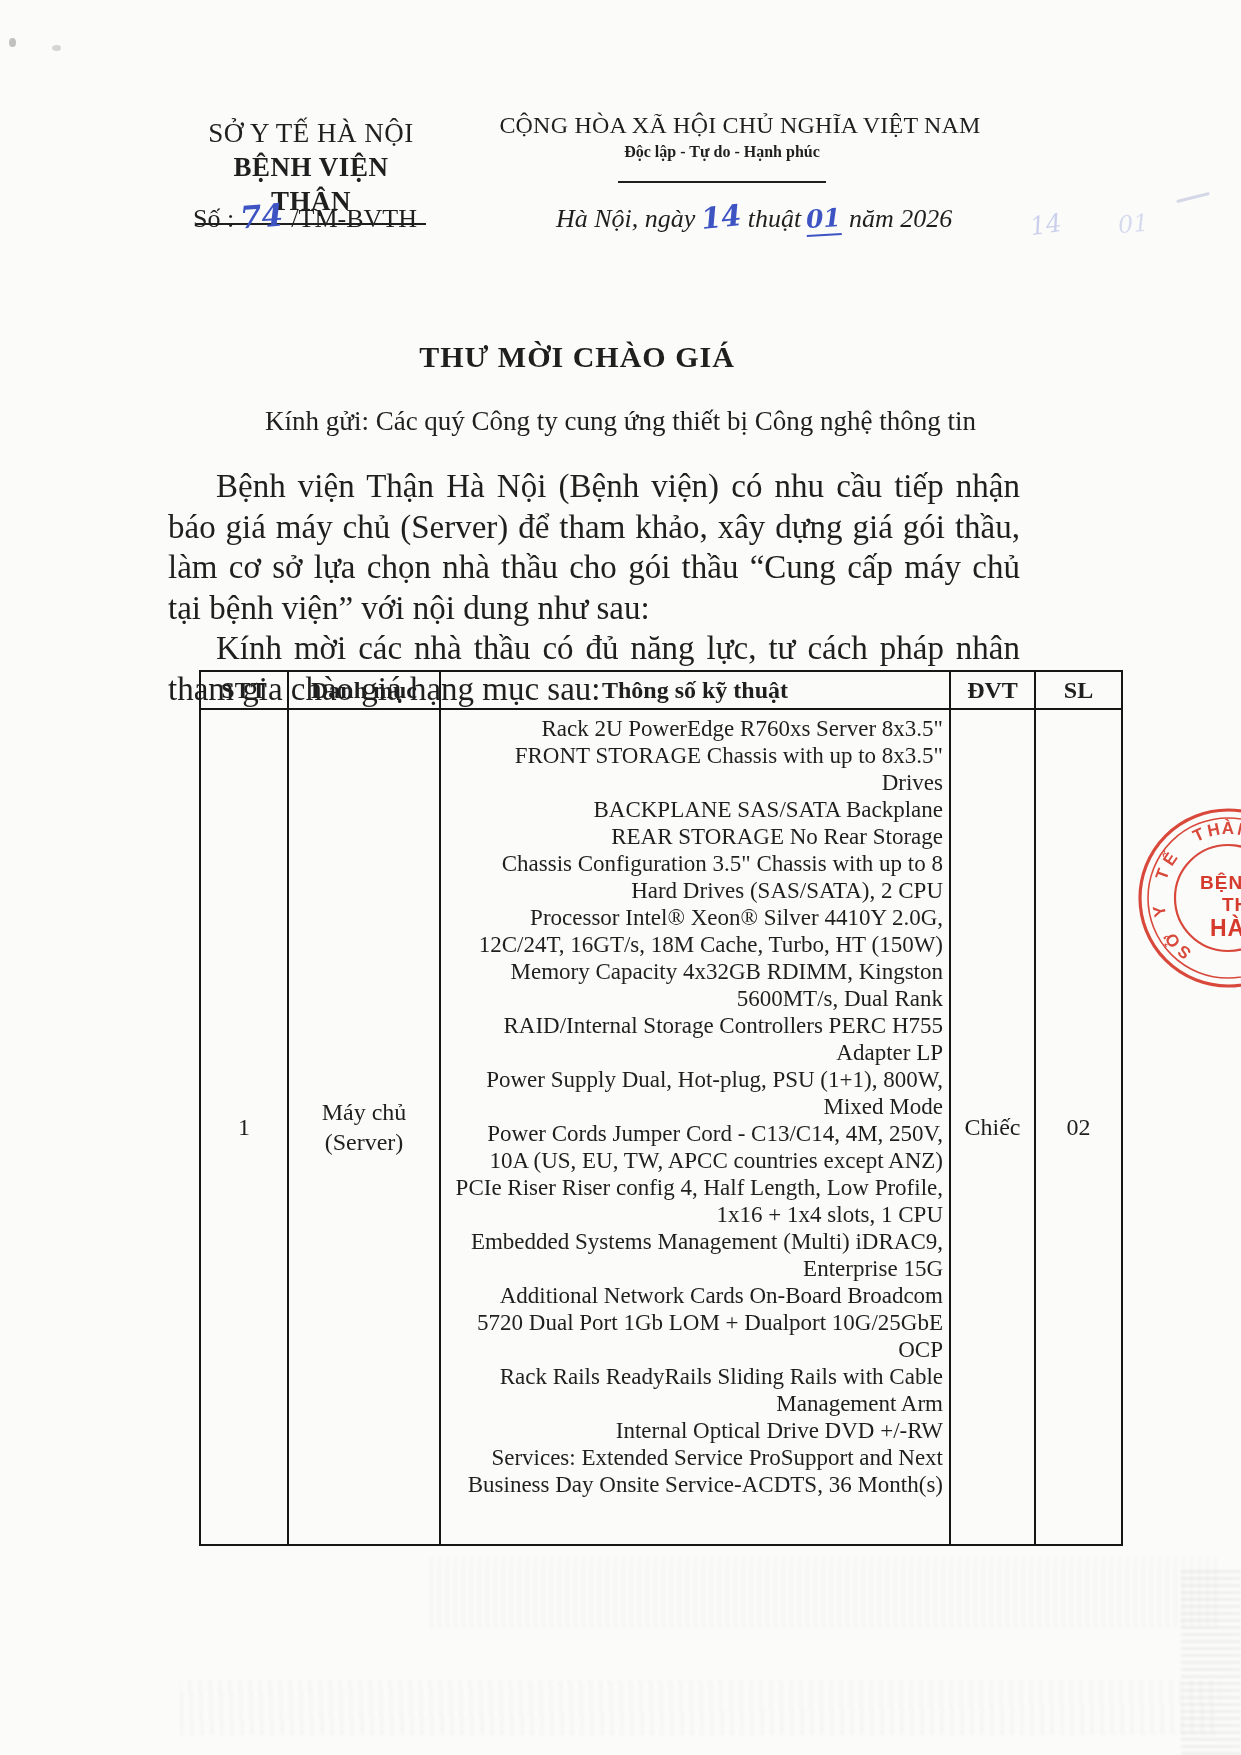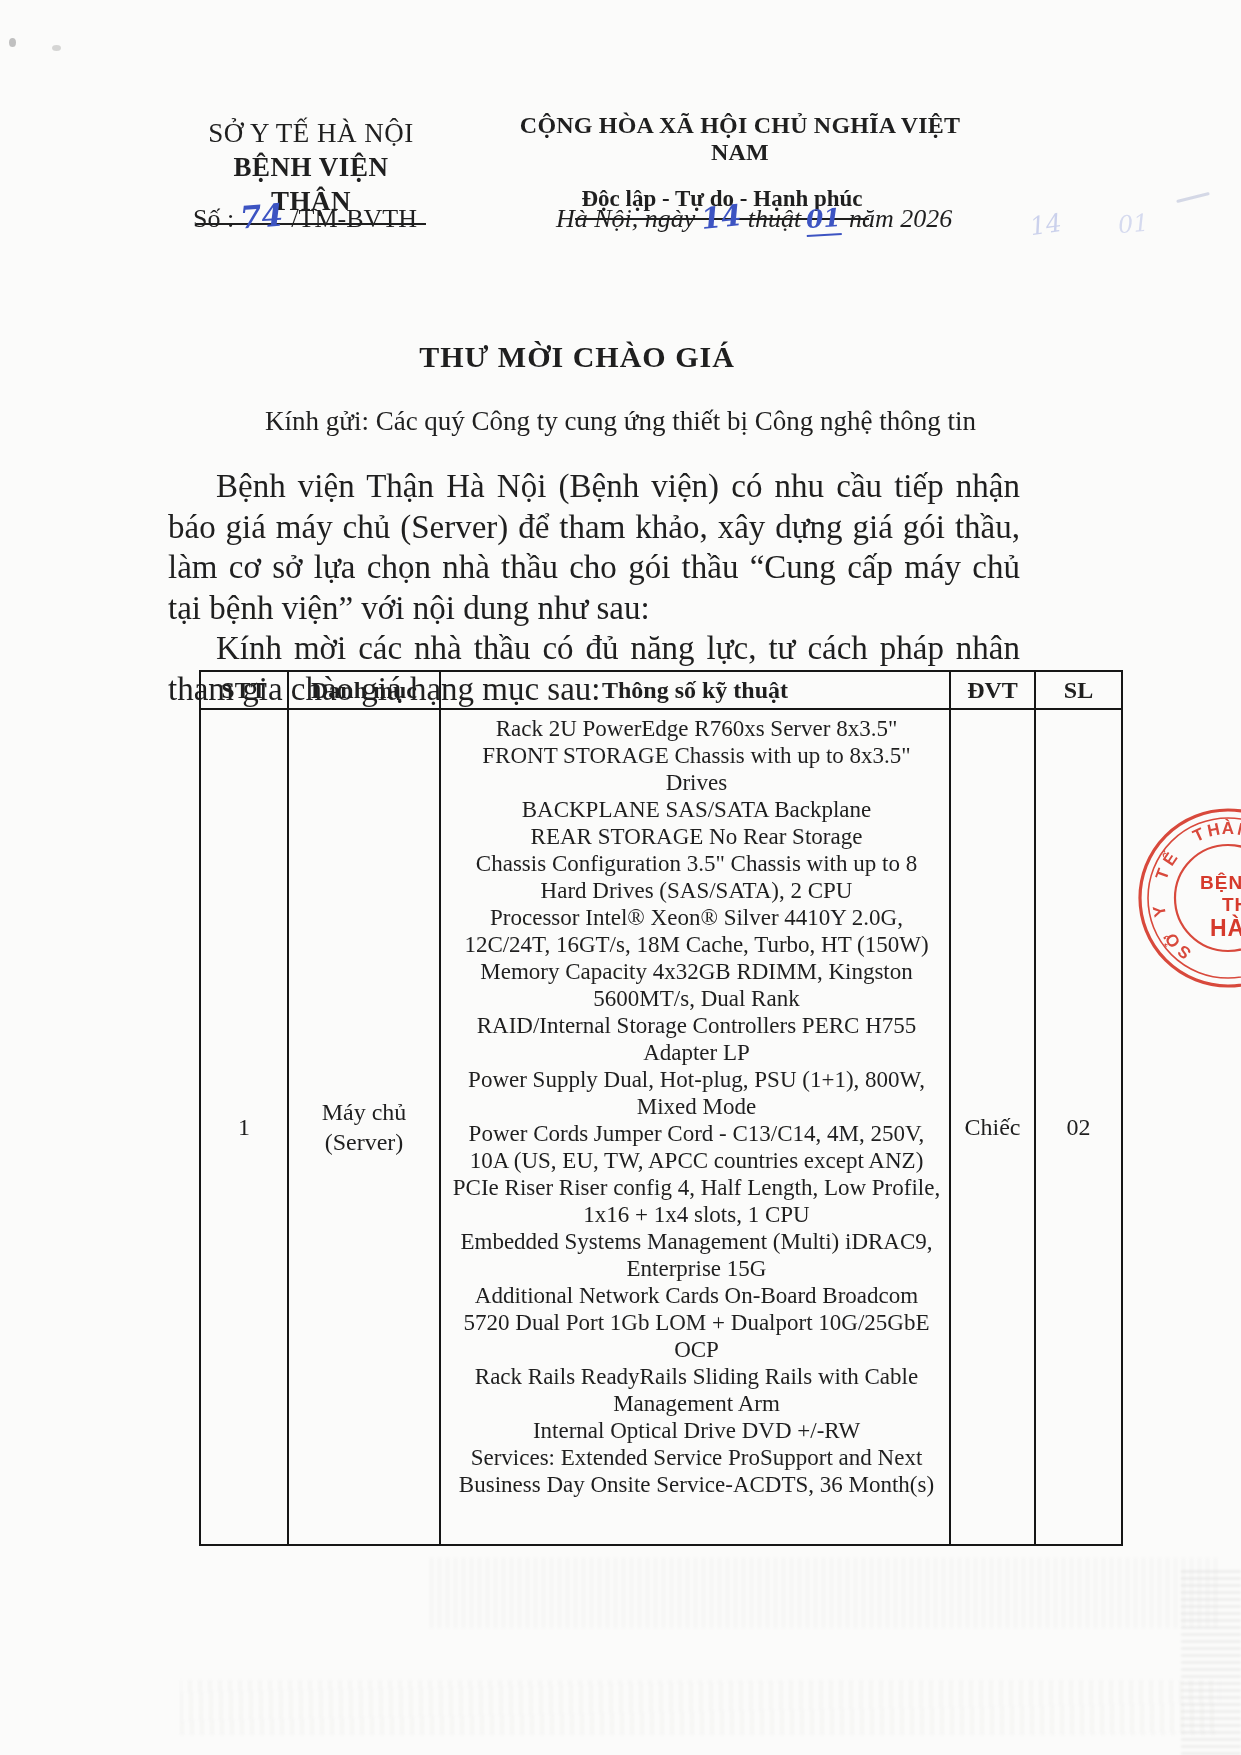--- a/index.html
+++ b/index.html
@@ -11,22 +11,22 @@
     font-family:"Liberation Serif", serif;
     color:#1f1f1f;
   }
   .abs { position:absolute; }
 
   
   .org-block { left:196px; top:116px; width:230px; text-align:center; line-height:34px; font-size:27px; }
   .org-line1 { letter-spacing:.5px; }
   .org-line2 { font-weight:bold; letter-spacing:.5px; display:inline-block; border-bottom:2.5px solid #1f1f1f; padding:0 2px 5px 2px; }
   .nat-block { left:462px; top:112px; width:520px; text-align:center; }
-  .nat-line1 { font-weight:bold; font-size:24px; letter-spacing:.2px;margin-left:36px; }
-  .nat-line2 { font-weight:bold; font-size:23px; display:inline-block; border-bottom:2.5px solid #1f1f1f; padding:1px 6px 6px 6px; margin-top:19px; }
+  .nat-line1 { font-weight:normal; font-size:24px; letter-spacing:.2px;margin-left:36px; }
+  .nat-line2 { font-weight:bold; font-size:16px; display:inline-block; border-bottom:2.5px solid #1f1f1f; padding:1px 6px 20px 6px; margin-top:3px; }
 
   .ref-line  { left:193px; top:198px; font-size:26px; }
   .date-line { left:556px; top:200px; font-size:26px; font-style:italic; }
   .hand { font-family:"DejaVu Serif", serif; color:#3d54c2; font-style:italic; font-weight:bold; display:inline-block; }
   .hand-no   { font-size:31px; transform:rotate(-4deg); margin:0 8px 0 6px; }
   .hand-day  { font-size:29px; transform:rotate(-6deg); margin:0 6px; }
   .hand-month{ font-size:25px; transform:rotate(-3deg); margin:0 8px 0 5px; border-bottom:2.5px solid #3d54c2; padding-bottom:1px; }
 
   .ghost { color:#6d7fd0; opacity:.33; font-style:italic; font-family:"DejaVu Serif", serif; }
   .ghost-a { left:1030px; top:210px; font-size:25px; transform:rotate(-8deg); }
@@ -54,21 +54,21 @@
   .cell { border-right:2px solid #161616; box-sizing:border-box; }
   .cell.last { border-right:none; }
   .th {
     border-bottom:2.5px solid #161616;
     font-weight:bold; font-size:24px;
     display:flex; align-items:center; justify-content:center;
     height:38px;
   }
   .td { min-height:834px; }
   .td.centered { display:flex; flex-direction:column; align-items:center; justify-content:center; font-size:24px; line-height:30px; text-align:center; }
-  .td.specs { padding:5px 6px 6px 9px; font-size:23px; line-height:27px; text-align:center; }
+  .td.specs { padding:5px 6px 6px 9px; font-size:23px; line-height:27px; text-align:right; }
   .spec-line { }
 
   
   .stamp-svg { left:1098px; top:768px; width:260px; height:260px; opacity:.92; }
   .stamp-text { color:#d63a2c; font-weight:bold; font-family:"Liberation Sans", sans-serif; letter-spacing:1px; }
   .stamp-l1 { left:1200px; top:872px; font-size:19px; }
   .stamp-l2 { left:1222px; top:894px; font-size:19px; }
   .stamp-l3 { left:1210px; top:915px; font-size:23px; }
 
   

